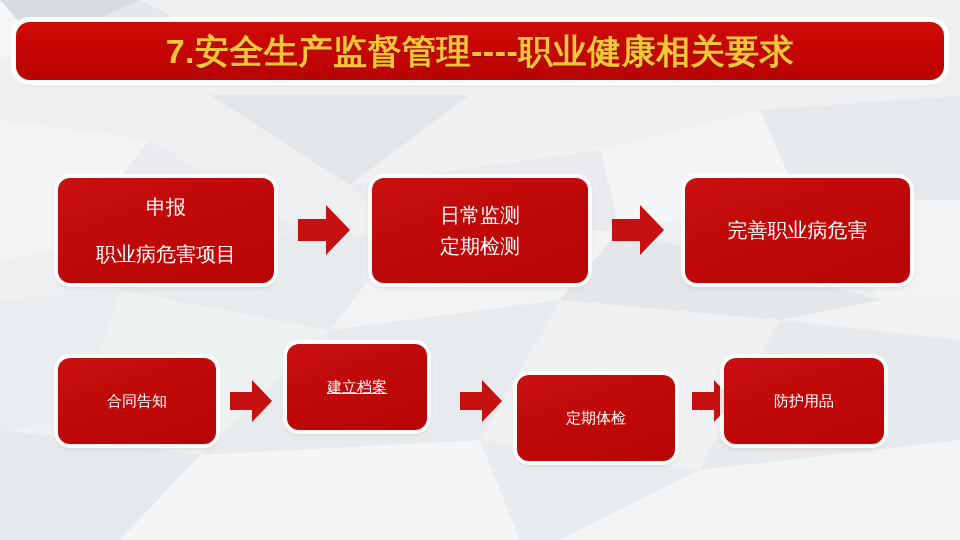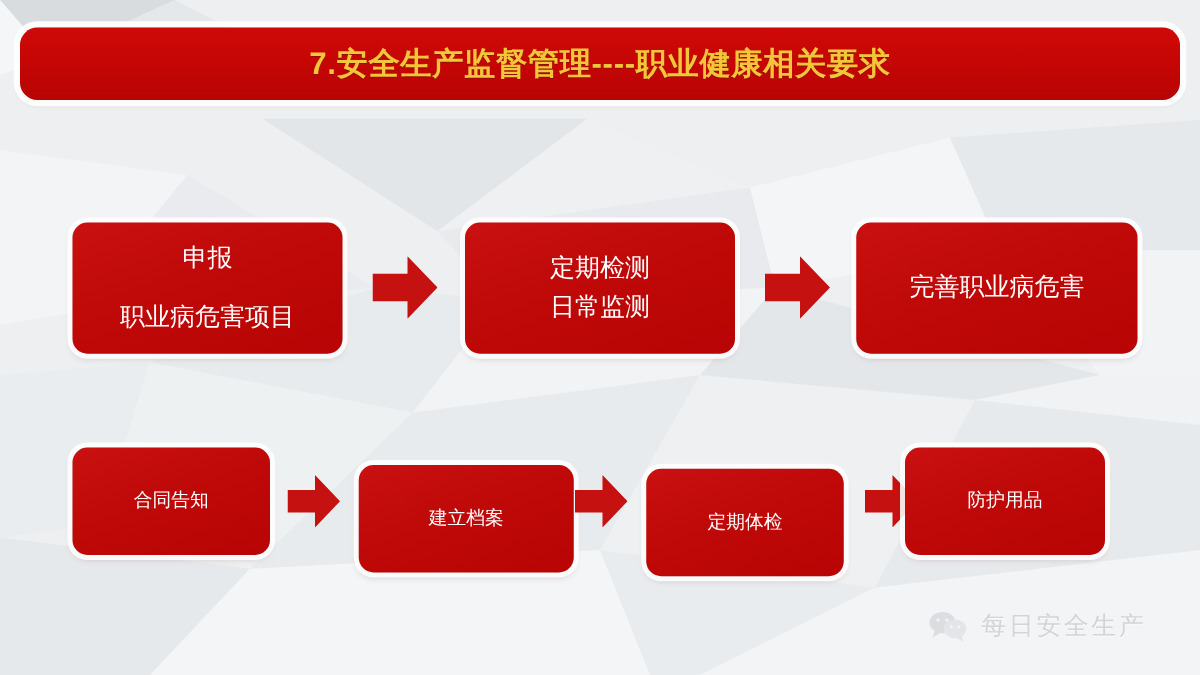--- a/index.html
+++ b/index.html
@@ -39,21 +39,21 @@
     height: 58px;
     border-radius: 14px;
     background: linear-gradient(180deg, #cf0a08 0%, #c50604 48%, #b70404 100%);
     box-shadow: 0 0 0 5px rgba(255,255,255,0.92),
                 0 2px 5px rgba(120,60,60,0.28);
     display: flex;
     align-items: center;
     justify-content: center;
   }
   .title-text {
-    font-size: 25px;
+    font-size: 34px;
     font-weight: bold;
     letter-spacing: 0.5px;
     line-height: 1;
     background: linear-gradient(180deg, #ffe08a 0%, #f2c council 40%, #e0a216 100%);
     color: #f3c53a;
     text-shadow: 0 1px 0 rgba(90,20,0,0.45);
     white-space: nowrap;
   }
 
   
@@ -151,22 +151,22 @@
       <span class="line">职业病危害项目</span>
     </div>
 
     <span class="arrow" style="left:298px; top:205px;">
       <svg width="52" height="50" viewBox="0 0 52 50">
         <polygon points="0,14 28,14 28,0 52,25 28,50 28,36 0,36" fill="#c5110f"></polygon>
       </svg>
     </span>
 
     <div class="flow-box" style="left:372px; top:178px; width:216px; height:105px;">
+      <span class="line">日常监测</span>
       <span class="line">定期检测</span>
-      <span class="line">日常监测</span>
     </div>
 
     <span class="arrow" style="left:612px; top:205px;">
       <svg width="52" height="50" viewBox="0 0 52 50">
         <polygon points="0,14 28,14 28,0 52,25 28,50 28,36 0,36" fill="#c5110f"></polygon>
       </svg>
     </span>
 
     <div class="flow-box" style="left:685px; top:178px; width:225px; height:105px;text-align:right;">
       <span class="line">完善职业病危害</span>
@@ -179,21 +179,21 @@
     <div class="flow-box" style="left:58px; top:358px; width:158px; height:86px;">
       <span class="line">合同告知</span>
     </div>
 
     <span class="arrow" style="left:230px; top:380px;">
       <svg width="42" height="42" viewBox="0 0 42 42">
         <polygon points="0,12 22,12 22,0 42,21 22,42 22,30 0,30" fill="#c5110f"></polygon>
       </svg>
     </span>
 
-    <div class="flow-box" style="left:287px; top:372px; width:172px; height:86px;">
+    <div class="flow-box" style="left:287px; top:344px; width:140px; height:86px;text-decoration:underline;">
       <span class="line">建立档案</span>
     </div>
 
     <span class="arrow" style="left:460px; top:380px;">
       <svg width="42" height="42" viewBox="0 0 42 42">
         <polygon points="0,12 22,12 22,0 42,21 22,42 22,30 0,30" fill="#c5110f"></polygon>
       </svg>
     </span>
 
     <div class="flow-box" style="left:517px; top:375px; width:158px; height:86px;">
@@ -205,27 +205,14 @@
         <polygon points="0,12 22,12 22,0 42,21 22,42 22,30 0,30" fill="#c5110f"></polygon>
       </svg>
     </span>
 
     <div class="flow-box" style="left:724px; top:358px; width:160px; height:86px;">
       <span class="line">防护用品</span>
     </div>
 
   </div>
 
-  <div class="watermark">
-    <svg class="wm-icon" width="34" height="26" viewBox="0 0 34 26">
-      <ellipse cx="12" cy="10" rx="10.5" ry="8.5" fill="#c9ccd0"></ellipse>
-      <polygon points="6,16 4,22 10,18.5" fill="#c9ccd0"></polygon>
-      <circle cx="8.5" cy="8" r="1.5" fill="#eceef0"></circle>
-      <circle cx="15.5" cy="8" r="1.5" fill="#eceef0"></circle>
-      <ellipse cx="22" cy="15" rx="9" ry="7.5" fill="#d7dade"></ellipse>
-      <polygon points="27,20 29,25.5 23.5,22.5" fill="#d7dade"></polygon>
-      <circle cx="19" cy="13.5" r="1.3" fill="#f2f4f5"></circle>
-      <circle cx="25" cy="13.5" r="1.3" fill="#f2f4f5"></circle>
-    </svg>
-    <span class="wm-text">每日安全生产</span>
-  </div>
 
 </div>
 
 </body></html>

